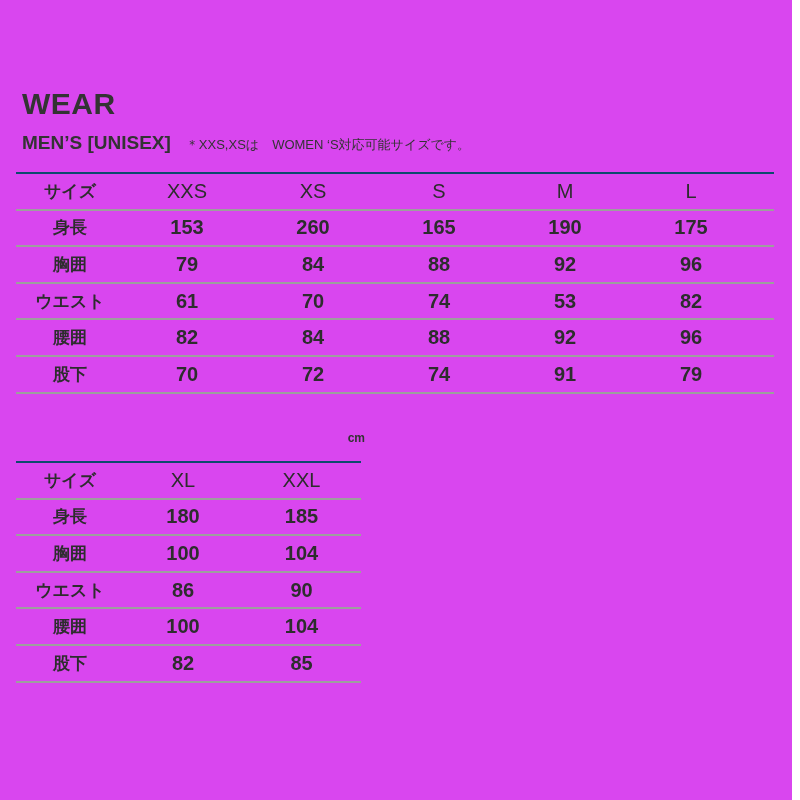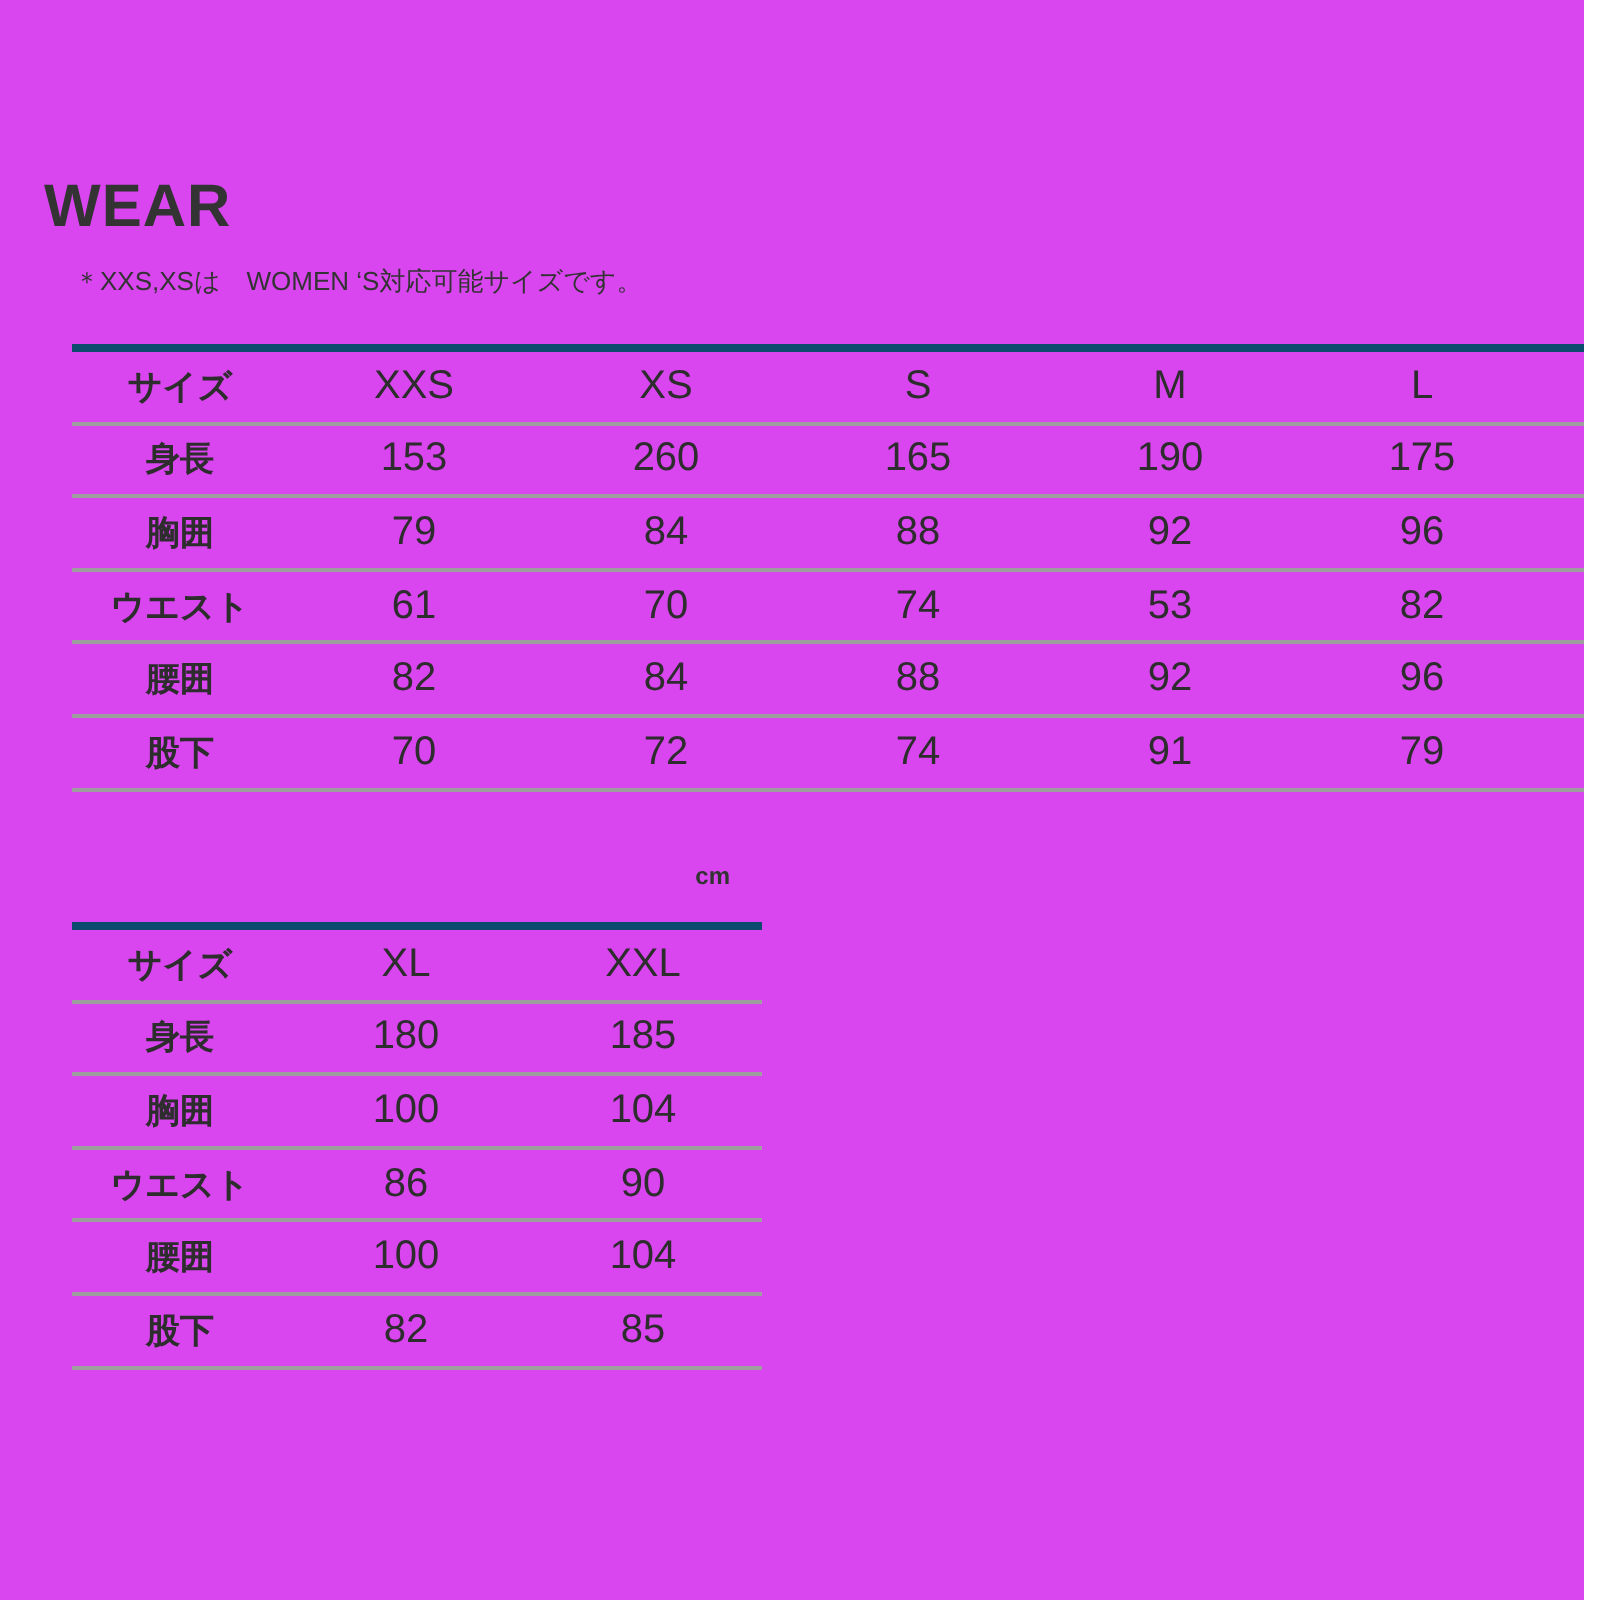--- a/index.html
+++ b/index.html
@@ -45,38 +45,38 @@
     color: #333333;
   }
   .size-note {
     font-size: 13px;
     font-weight: 400;
     margin-left: 15px;
     color: #333333;
   }
   table.size-table {
     position: absolute;
-    left: 36px;
+    left: 16px;
     border-collapse: collapse;
     table-layout: fixed;
-    border-top: 4px solid #0c4a6e;
+    border-top: 2px solid #0c4a6e;
   }
   table.size-table tr {
     border-bottom: 2px solid #9e9e9e;
   }
   table.t1 { top: 172px; width: 758px; }
   table.t2 { top: 461px; width: 345px; }
   .size-table th,
   .size-table td {
     height: 34.6px;
     padding: 0;
     text-align: center;
     vertical-align: middle;
     font-size: 20px;
-    font-weight: 400;
+    font-weight: 700;
     color: #2d2d2d;
   }
   .size-table th.jp {
     font-size: 17px;
     font-weight: 600;
   }
   .size-table th.col-head {
     font-weight: 400;
     margin-top: 16px;
   }
@@ -92,20 +92,21 @@
   }
 </style>
 </head>
 <body>
 
 <div class="page">
 
   <h1 class="page-title">WEAR</h1>
 
   <div class="subtitle-row">
+    <span class="category-label">MEN’S [UNISEX]</span>
     <span class="size-note">＊XXS,XSは　WOMEN ‘S対応可能サイズです。</span>
   </div>
 
   <table class="size-table t1">
     <colgroup>
       <col style="width:108px">
         <col style="width:126px">
         <col style="width:126px">
       <col style="width:126px">
         <col style="width:126px">

